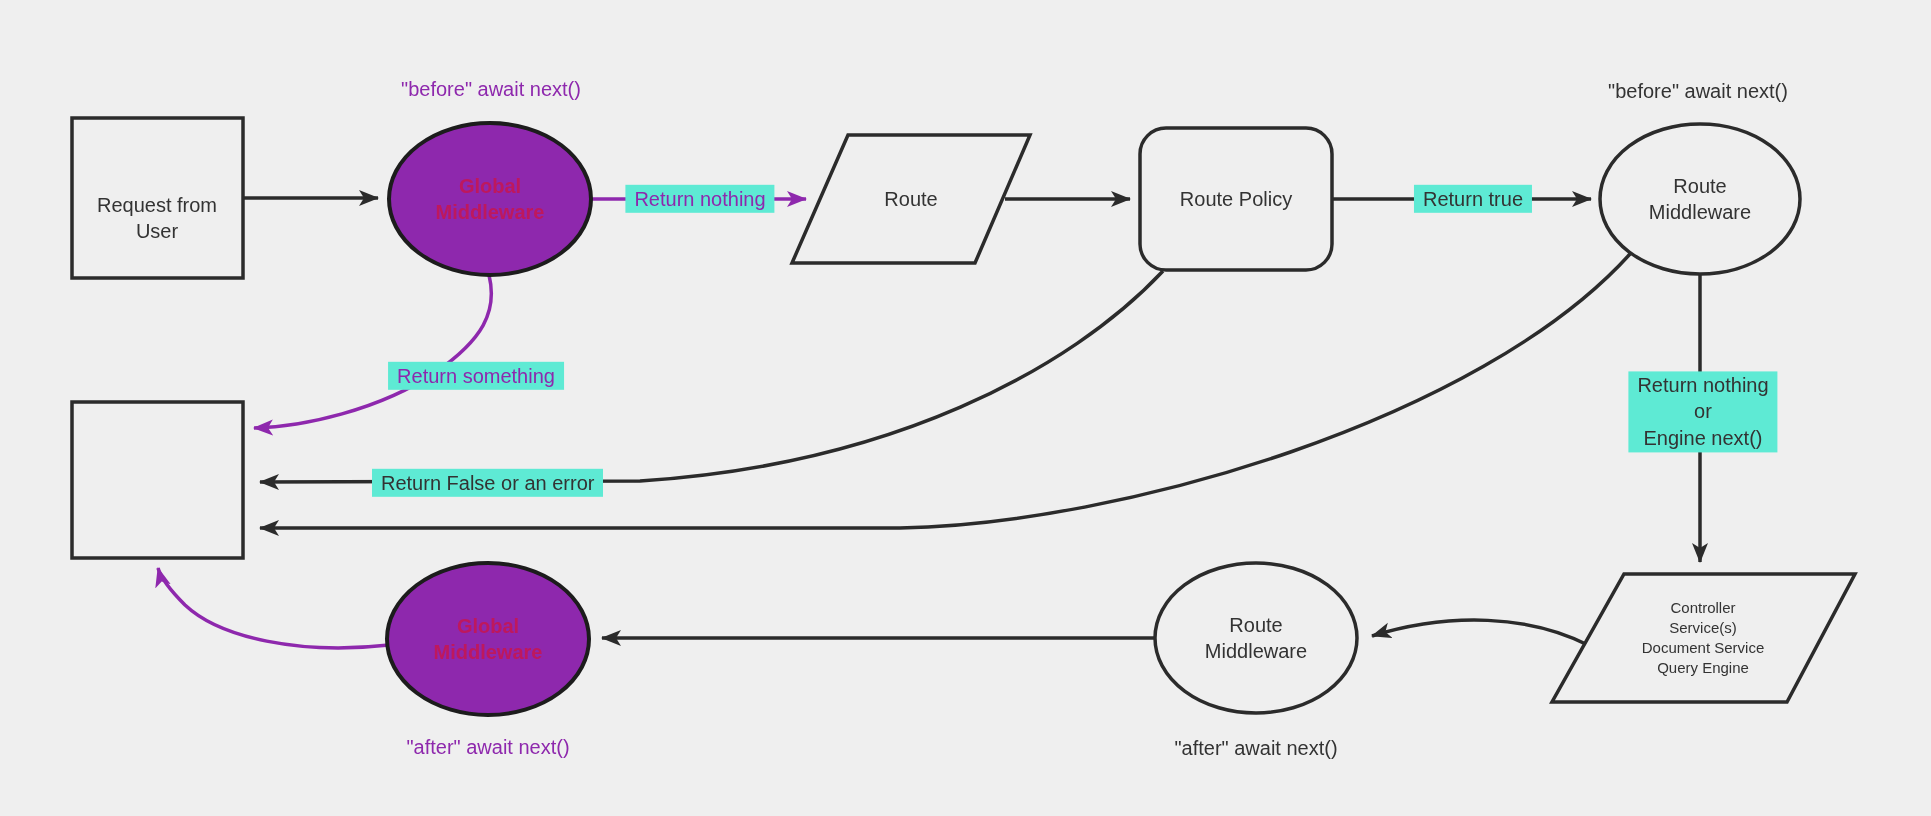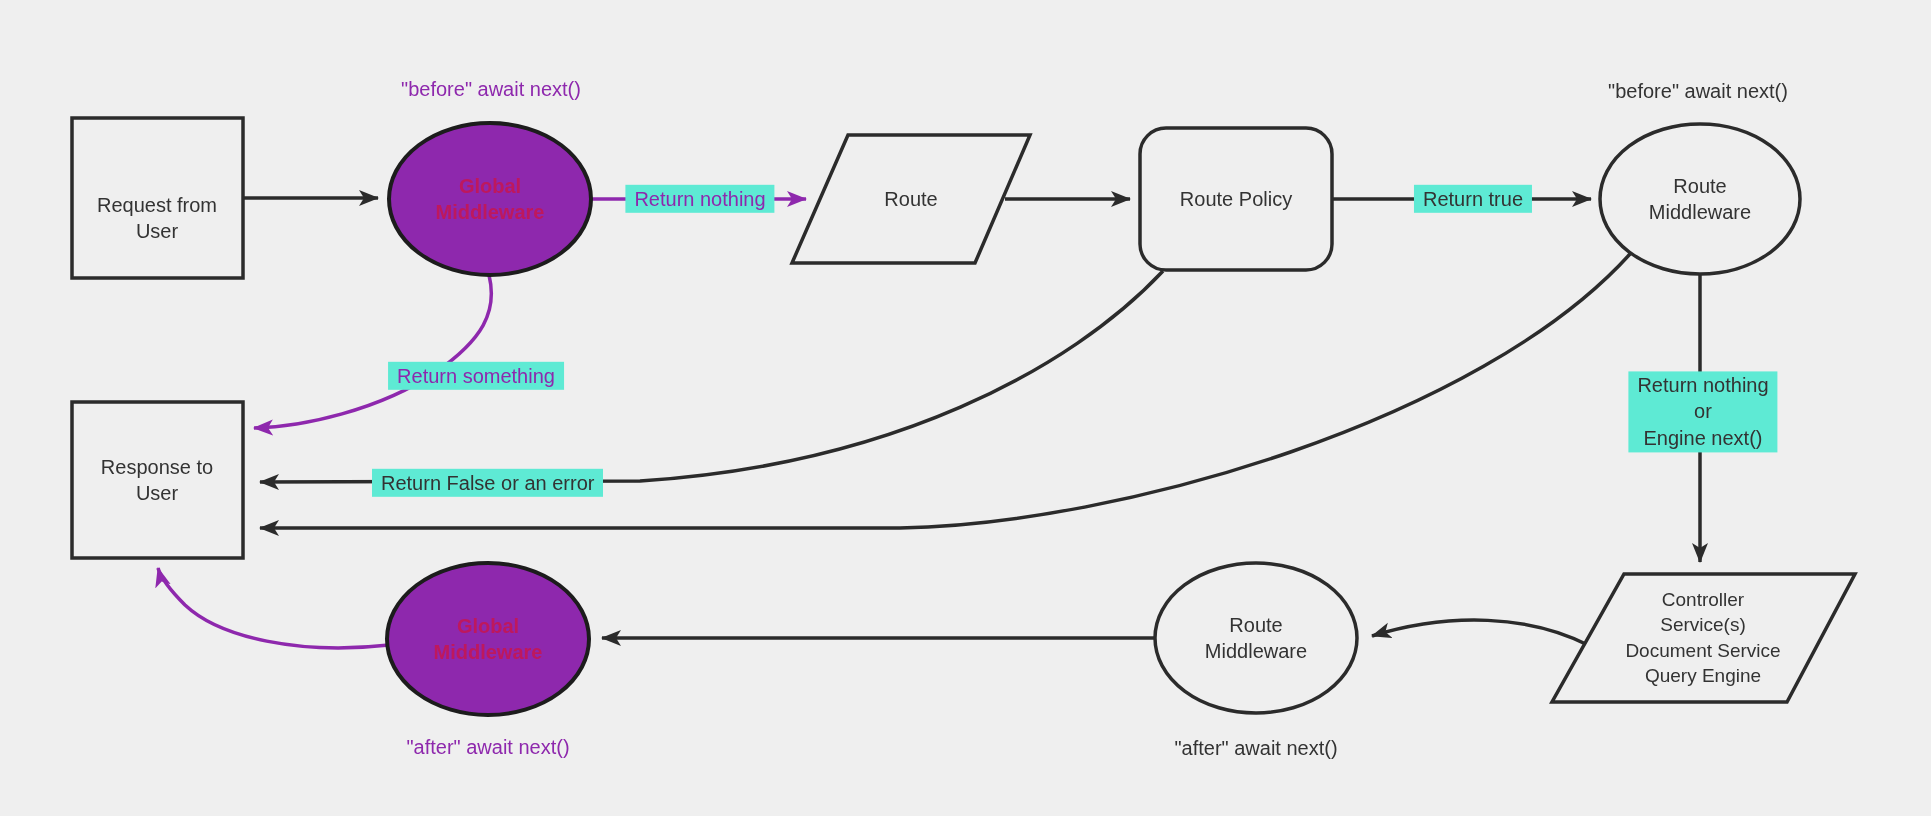--- a/index.html
+++ b/index.html
@@ -19,21 +19,21 @@
     text-align:center;
     line-height:1.32;
     white-space:nowrap;
   }
   .wrap{white-space:normal;}
   .purple-text{color:#8e28ad;}
   .node-text{color:#333333;}
   .white-bold{color:#be185d;font-weight:700;}
   .mask{background:#5eead4;padding:1px 9px;}
   .left-align{transform:translate(0,-50%);text-align:left;}
-  .small{font-size:19px;line-height:1.34;}
+  .small{font-size:15px;line-height:1.34;}
 </style>
 </head>
 <body>
 
 <div id="canvas">
 
   <svg id="diagram-svg" width="1931" height="816" viewBox="0 0 1931 816">
     <defs>
       <marker id="arrow-dark" markerUnits="userSpaceOnUse" markerWidth="24" markerHeight="20" refX="19" refY="8" orient="auto">
         <path d="M0 0 L20 8 L0 16 L5 8 Z" fill="#2b2b2b"></path>
@@ -98,20 +98,19 @@
   </div>
 
   <div class="lbl wrap node-text" style="left:1256px;top:638px;width:150px;">Route Middleware</div>
 
   <div class="lbl node-text" style="left:1256px;top:748px;">"after" await next()</div>
 
   <div class="lbl wrap white-bold" style="left:488px;top:639px;width:128px;">Global Middleware</div>
 
   <div class="lbl purple-text" style="left:488px;top:747px;">"after" await next()</div>
 
-  <div class="lbl wrap node-text" style="left:157px;top:480px;width:140px;">Response to User</div>
 
   <div class="lbl purple-text mask" style="left:476px;top:337px;margin-top:39px;">Return something</div>
 
   <div class="lbl node-text mask left-align" style="left:372px;top:483px;">Return False or an error</div>
 
 
 </div>
 
 </body></html>

